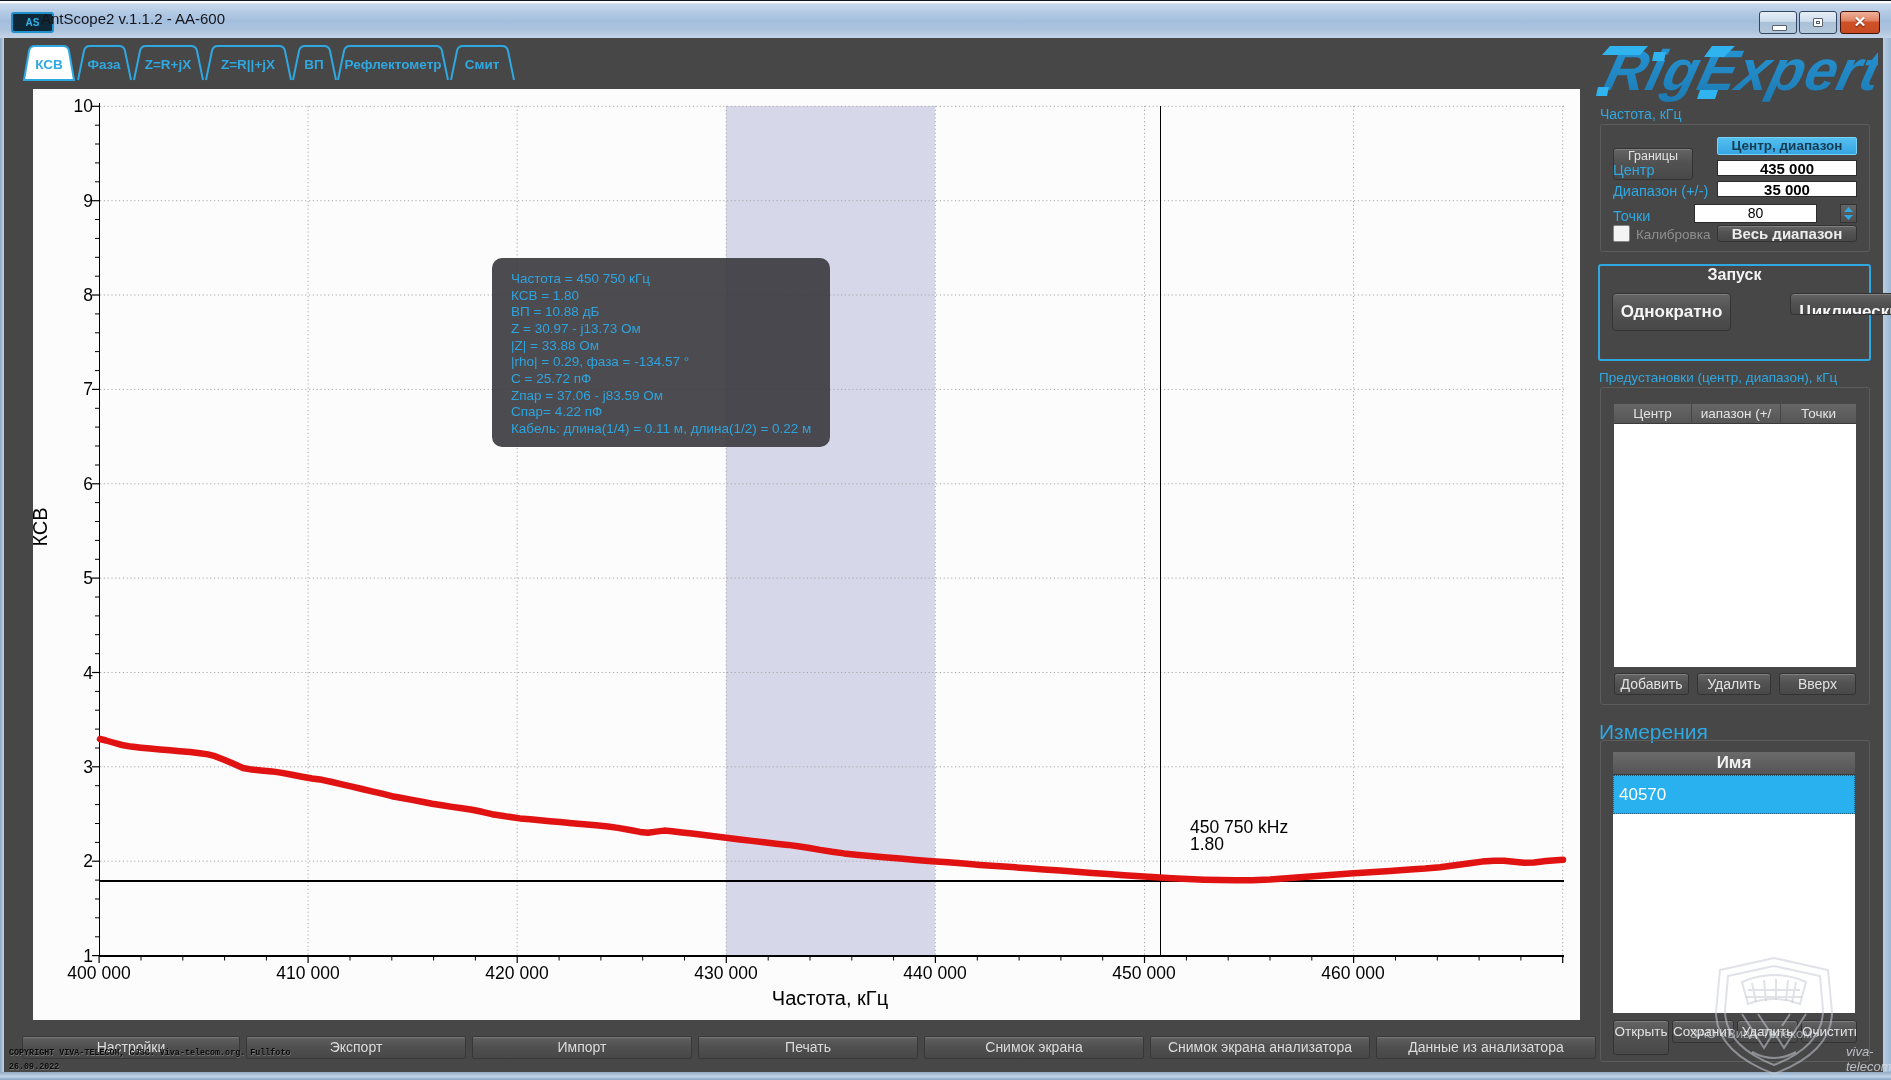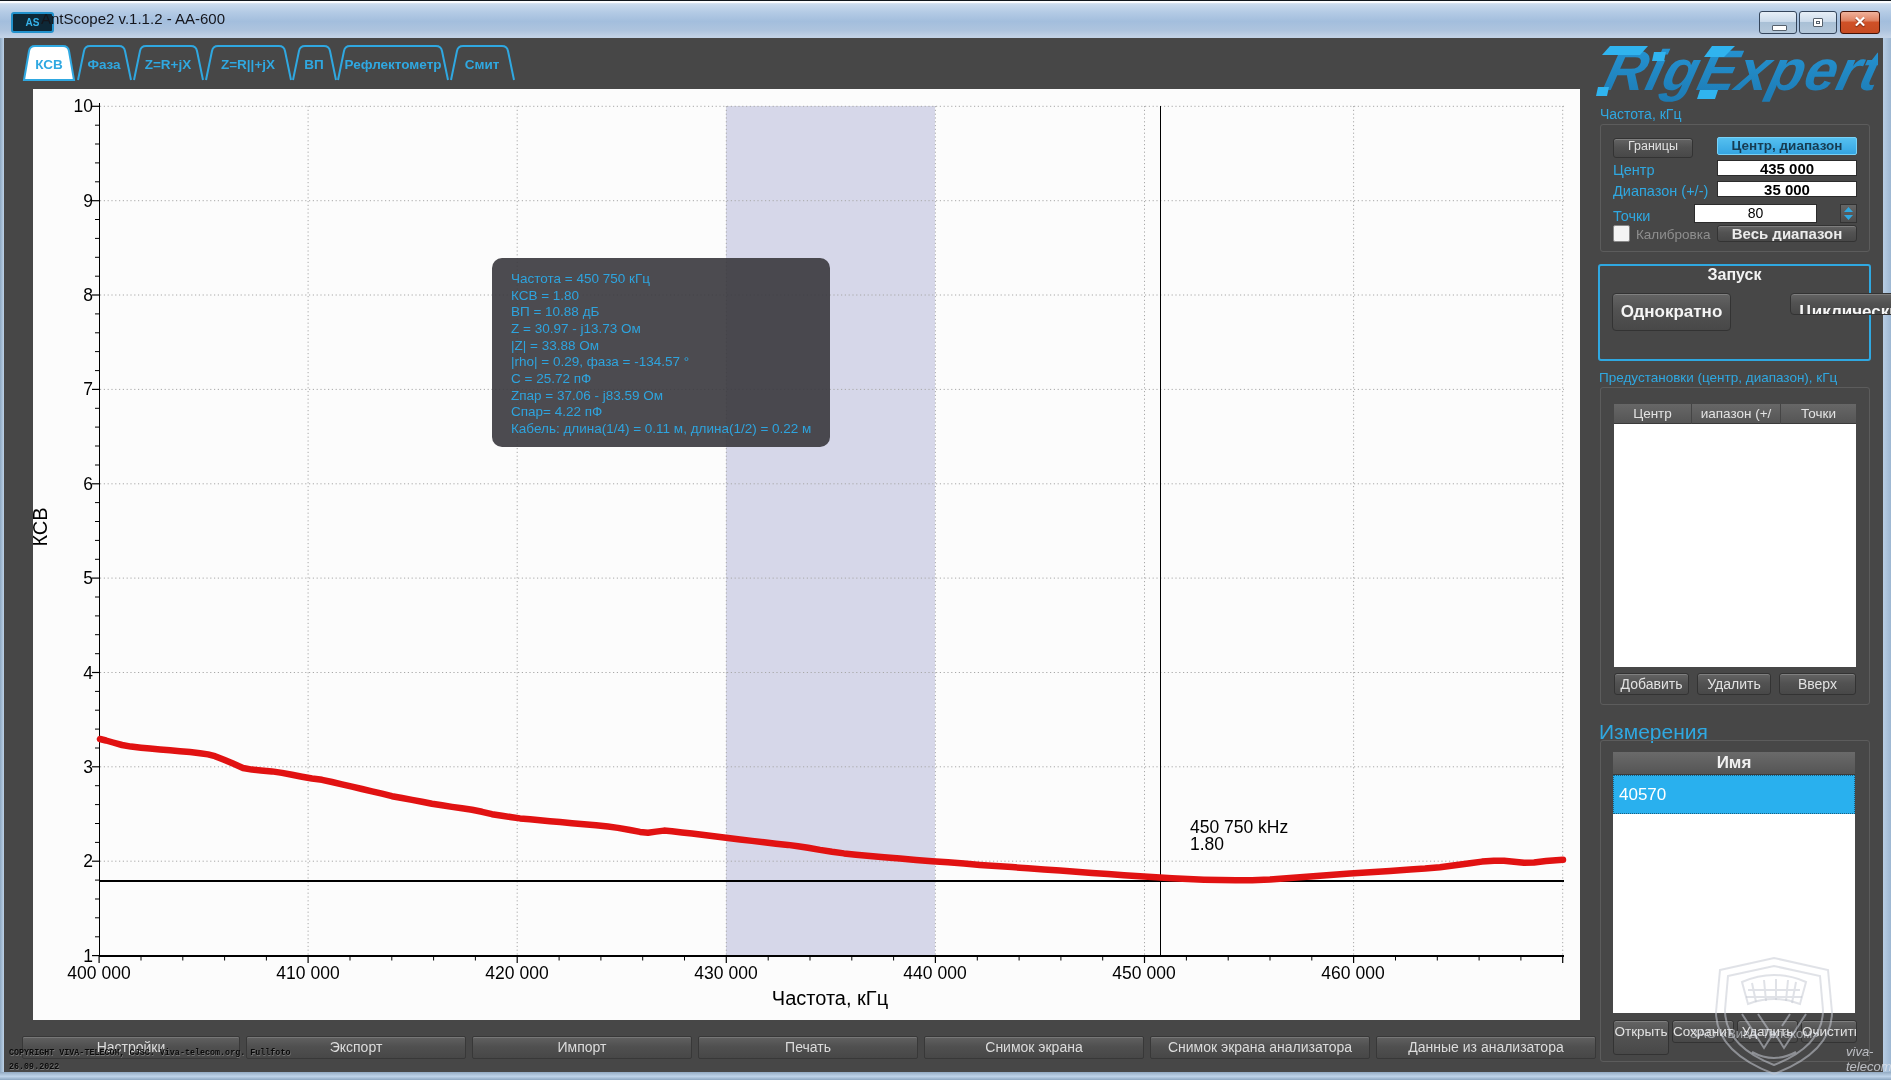--- a/index.html
+++ b/index.html
@@ -275,21 +275,21 @@
     <polygon points="14,6 52,6 44,15 6,15"></polygon>
     <polygon points="58,12 70,12 68,21 56,21"></polygon>
     <polygon points="2,47 13,47 11,56 0,56"></polygon>
     <polygon points="116,6 139,6 128,17 108,17"></polygon>
     <polygon points="104,50 122,50 119,59 101,59"></polygon>
   </g>
 </svg>
 
 <div class="abs blab" style="left:1600px;top:106px;font-size:14px;">Частота, кГц</div>
 <div class="abs gbox" style="left:1600px;top:124px;width:270px;height:128px;"></div>
-<div class="abs gbtn" style="left:1613px;top:138px;width:80px;height:20px;font-size:12.5px;line-height:14px;">Границы</div>
+<div class="abs gbtn" style="left:1613px;top:148px;width:80px;height:32px;font-size:12.5px;line-height:14px;">Границы</div>
 <div class="abs" style="left:1717px;top:137px;width:140px;height:18px;background:linear-gradient(180deg,#55c0f0,#35a5e2);border:1px solid #77d2f8;border-radius:2px;box-sizing:border-box;color:#173c52;font-size:13.5px;font-weight:bold;text-align:center;line-height:16px;">Центр, диапазон</div>
 <div class="abs blab" style="left:1613px;top:162px;font-size:14.5px;">Центр</div>
 <div class="abs whitefield" style="left:1717px;top:160px;width:140px;height:16px;font-size:15px;line-height:15px;">435 000</div>
 <div class="abs blab" style="left:1613px;top:183px;font-size:14.5px;">Диапазон (+/-)</div>
 <div class="abs whitefield" style="left:1717px;top:181px;width:140px;height:16px;font-size:15px;line-height:15px;">35 000</div>
 <div class="abs blab" style="left:1613px;top:208px;font-size:14.5px;">Точки</div>
 <div class="abs whitefield" style="left:1694px;top:204px;width:123px;height:19px;font-size:14px;line-height:17px;font-weight:normal;">80</div>
 <div class="abs" style="left:1840px;top:204px;width:17px;height:19px;background:linear-gradient(180deg,#666,#4d4d4d);border:1px solid #333;box-sizing:border-box;">
   <svg width="15" height="17" viewBox="0 0 15 17">
       <polygon points="7.5,2 12,7 3,7" fill="#2fa8e1"></polygon>

